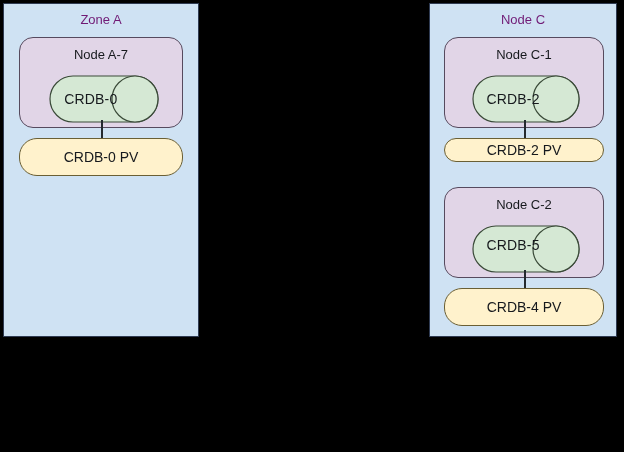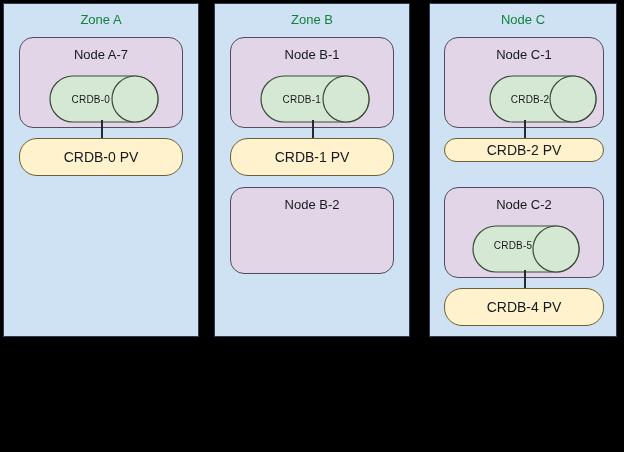--- a/index.html
+++ b/index.html
@@ -27,21 +27,21 @@
     border: 1px solid #2f3b52;
     box-sizing: border-box;
   }
   .zone-title {
     position: absolute;
     top: 8px;
     left: 0;
     right: 0;
     text-align: center;
     font-size: 13px;
-    color: #15803d;
+    color: #701a75;
     line-height: 15px;
     white-space: nowrap;
   }
 
   
   .node {
     position: absolute;
     background: #e1d5e7;
     border: 1px solid #564a5e;
     border-radius: 14px;
@@ -69,21 +69,21 @@
   }
   .pod-label {
     position: absolute;
     top: 0;
     bottom: 0;
     left: 0;
     right: 24%;
     display: flex;
     align-items: center;
     justify-content: center;
-    font-size: 10px;
+    font-size: 14px;
     color: #16191d;
     letter-spacing: 0.2px;
     white-space: nowrap;
     pointer-events: none;
   }
 
   
   .pv {
     position: absolute;
     background: #fff2cc;
@@ -128,53 +128,28 @@
       </div>
     </div>
 
     <div class="connector" style="left:97px; top:116px; height:21px;"></div>
 
     <div class="pv" style="left:15px; top:134px; width:164px; height:38px;">
       <span class="pv-label">CRDB-0 PV</span>
     </div>
   </div>
 
-  <div class="zone" style="left:214px; top:3px; width:196px; height:334px;">
-    <div class="zone-title">Zone B</div>
-
-    <div class="node" style="left:15px; top:33px; width:164px; height:91px;">
-      <div class="node-title">Node B-1</div>
-
-      <div class="pod" style="left:29px; top:37px; width:110px; height:48px;">
-        <svg width="110" height="48" viewBox="0 0 110 48">
-          <path d="M24,1 H86 A23,23 0 0 1 86,47 H24 A23,23 0 0 1 24,1 Z" fill="#d5e8d4" stroke="#3a4a38" stroke-width="1.2"></path>
-          <ellipse cx="86" cy="24" rx="23" ry="23" fill="#d5e8d4" stroke="#3a4a38" stroke-width="1.2"></ellipse>
-        </svg>
-        <div class="pod-label">CRDB-1</div>
-      </div>
-    </div>
-
-    <div class="connector" style="left:97px; top:116px; height:21px;"></div>
-
-    <div class="pv" style="left:15px; top:134px; width:164px; height:38px;">
-      <span class="pv-label">CRDB-1 PV</span>
-    </div>
-
-    <div class="node" style="left:15px; top:183px; width:164px; height:87px;">
-      <div class="node-title">Node B-2</div>
-    </div>
-  </div>
 
   <div class="zone" style="left:429px; top:3px; width:188px; height:334px;">
     <div class="zone-title">Node C</div>
 
     <div class="node" style="left:14px; top:33px; width:160px; height:91px;">
       <div class="node-title">Node C-1</div>
 
-      <div class="pod" style="left:44px; top:37px; width:108px; height:48px;">
+      <div class="pod" style="left:27px; top:37px; width:108px; height:48px;">
         <svg width="108" height="48" viewBox="0 0 108 48">
           <path d="M24,1 H84 A23,23 0 0 1 84,47 H24 A23,23 0 0 1 24,1 Z" fill="#d5e8d4" stroke="#3a4a38" stroke-width="1.2"></path>
           <ellipse cx="84" cy="24" rx="23" ry="23" fill="#d5e8d4" stroke="#3a4a38" stroke-width="1.2"></ellipse>
         </svg>
         <div class="pod-label">CRDB-2</div>
       </div>
     </div>
 
     <div class="connector" style="left:94px; top:116px; height:21px;"></div>
 

